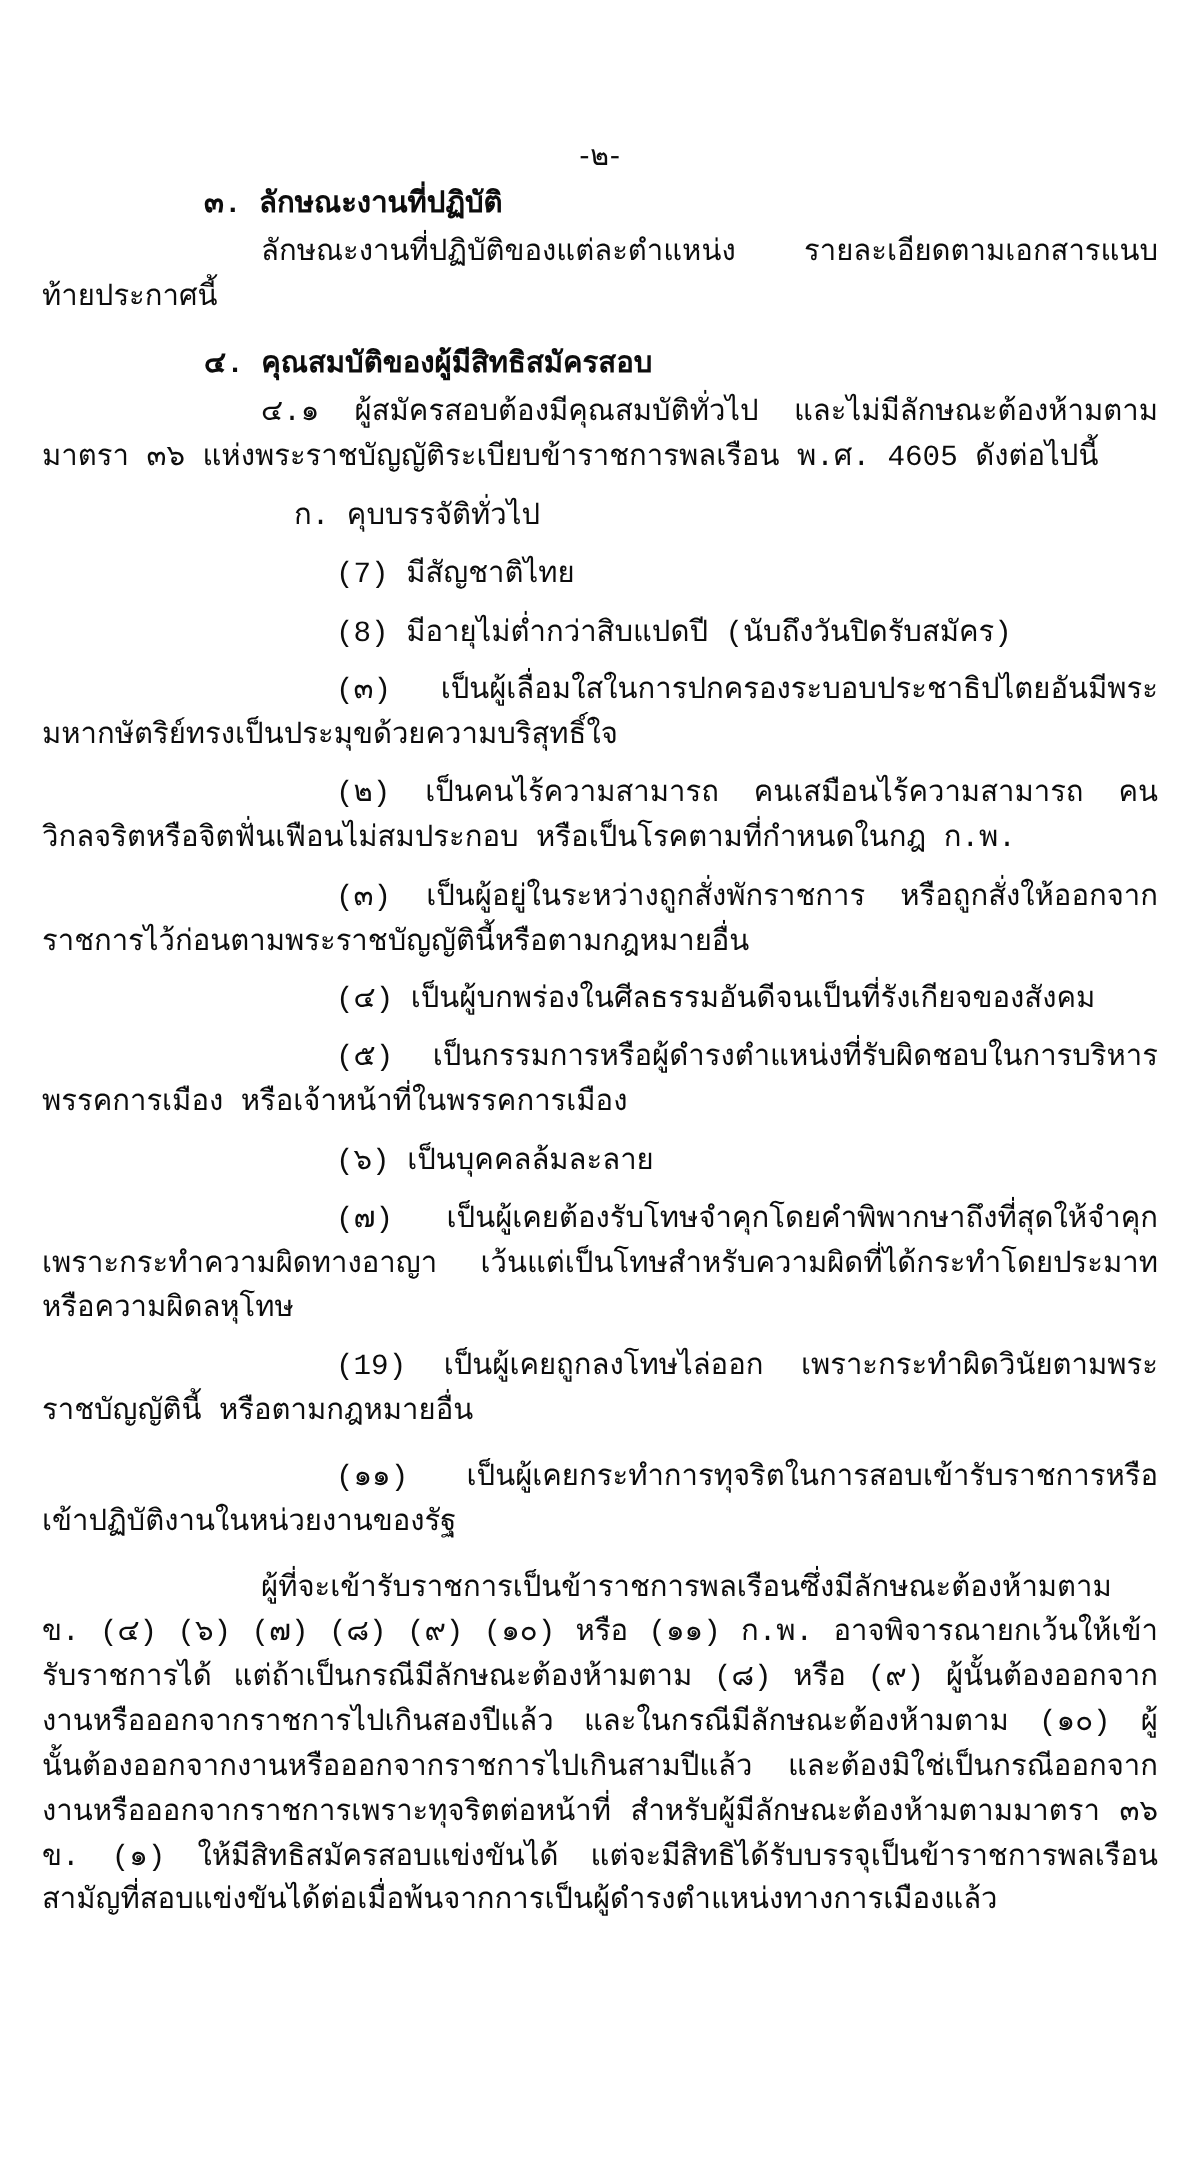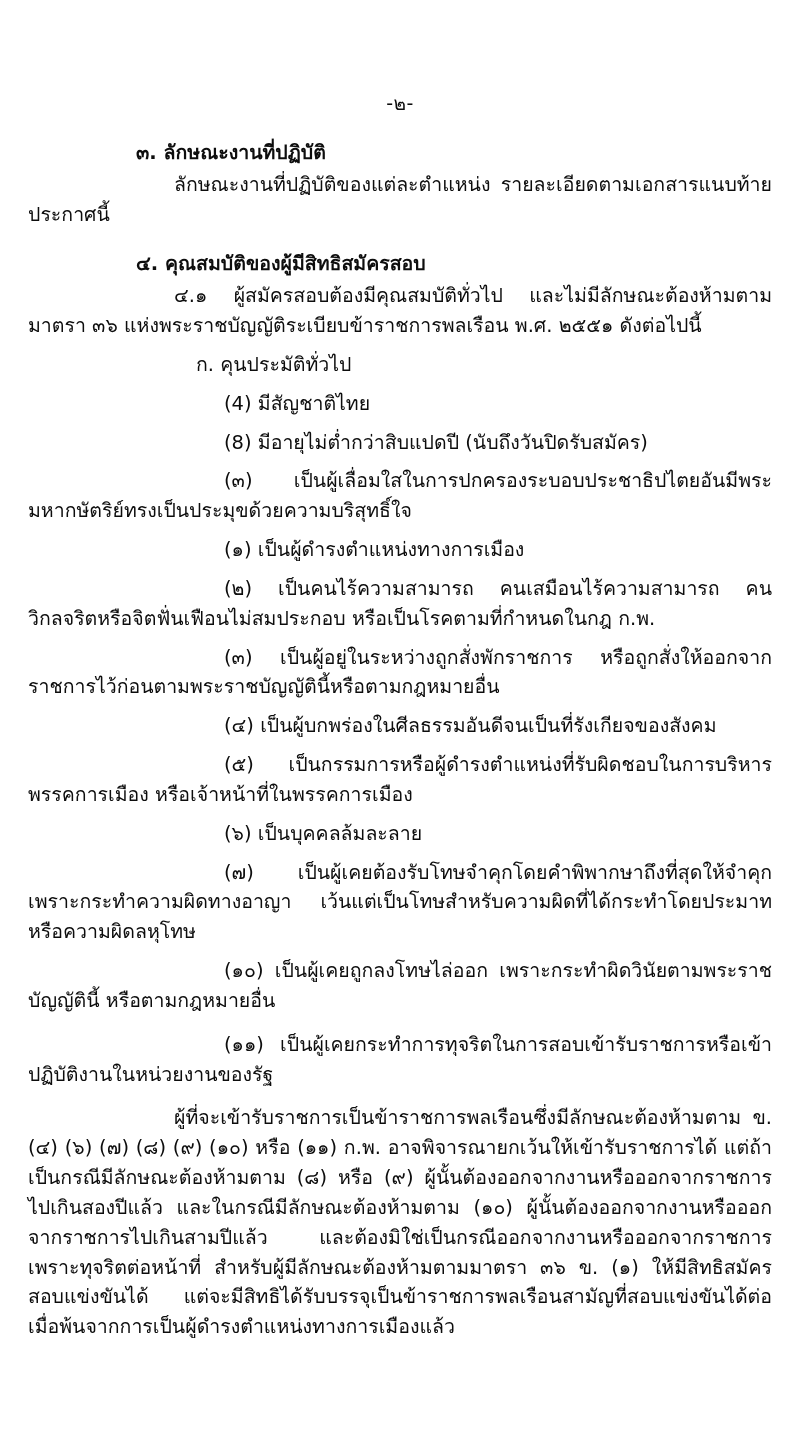--- a/index.html
+++ b/index.html
@@ -27,21 +27,22 @@
     font-size: 19px;
     margin-top: 88px;
     letter-spacing: 0.5px;
   }
   .content {
     margin: 0 28px 0 28px;
     font-size: 19.5px;
     line-height: 1.53;
   }
   .block {
-    margin-top: 20px;
+    margin-top: 4px;
+    font-family: Liberation Mono, monospace;
   }
   .heading {
     font-weight: bold;
     margin-left: 108px;
   }
   .heading-2 {
     font-weight: bold;
     margin-left: 108px;
     margin-top: 16px;
   }
@@ -74,35 +75,34 @@
 
   <div class="content">
 
     <div class="block">
       <p class="heading">๓. ลักษณะงานที่ปฏิบัติ</p>
       <p class="ind-body tight">ลักษณะงานที่ปฏิบัติของแต่ละตำแหน่ง รายละเอียดตามเอกสารแนบท้ายประกาศนี้</p>
     </div>
 
     <div class="block">
       <p class="heading-2">๔. คุณสมบัติของผู้มีสิทธิสมัครสอบ</p>
-      <p class="ind-body tight">๔.๑ ผู้สมัครสอบต้องมีคุณสมบัติทั่วไป และไม่มีลักษณะต้องห้ามตามมาตรา ๓๖ แห่งพระราชบัญญัติระเบียบข้าราชการพลเรือน พ.ศ. ๒๕๕๑ ดังต่อไปนี้</p>
+      <p class="ind-body tight">๔.๑ ผู้สมัครสอบต้องมีคุณสมบัติทั่วไป และไม่มีลักษณะต้องห้ามตามมาตรา ๓๖ แห่งพระราชบัญญัติระเบียบข้าราชการพลเรือน พ.ศ. 4605 ดังต่อไปนี้</p>
 
-      <p class="ind-sub gap-sm">ก. คุนประมัติทั่วไป</p>
-      <p class="ind-list gap-sm">(4) มีสัญชาติไทย</p>
+      <p class="ind-sub gap-sm">ก. คุบบรรจัติทั่วไป</p>
+      <p class="ind-list gap-sm">(7) มีสัญชาติไทย</p>
       <p class="ind-list gap-sm">(8) มีอายุไม่ต่ำกว่าสิบแปดปี (นับถึงวันปิดรับสมัคร)</p>
       <p class="ind-list gap-sm">(๓) เป็นผู้เลื่อมใสในการปกครองระบอบประชาธิปไตยอันมีพระมหากษัตริย์ทรงเป็นประมุขด้วยความบริสุทธิ์ใจ</p>
 
-      <p class="ind-list gap-sm">(๑) เป็นผู้ดำรงตำแหน่งทางการเมือง</p>
       <p class="ind-list gap-sm">(๒) เป็นคนไร้ความสามารถ คนเสมือนไร้ความสามารถ คนวิกลจริตหรือจิตฟั่นเฟือนไม่สมประกอบ หรือเป็นโรคตามที่กำหนดในกฎ ก.พ.</p>
       <p class="ind-list gap-sm">(๓) เป็นผู้อยู่ในระหว่างถูกสั่งพักราชการ หรือถูกสั่งให้ออกจากราชการไว้ก่อนตามพระราชบัญญัตินี้หรือตามกฎหมายอื่น</p>
       <p class="ind-list gap-sm">(๔) เป็นผู้บกพร่องในศีลธรรมอันดีจนเป็นที่รังเกียจของสังคม</p>
       <p class="ind-list gap-sm">(๕) เป็นกรรมการหรือผู้ดำรงตำแหน่งที่รับผิดชอบในการบริหารพรรคการเมือง หรือเจ้าหน้าที่ในพรรคการเมือง</p>
       <p class="ind-list gap-sm">(๖) เป็นบุคคลล้มละลาย</p>
       <p class="ind-list gap-sm">(๗) เป็นผู้เคยต้องรับโทษจำคุกโดยคำพิพากษาถึงที่สุดให้จำคุกเพราะกระทำความผิดทางอาญา เว้นแต่เป็นโทษสำหรับความผิดที่ได้กระทำโดยประมาท หรือความผิดลหุโทษ</p>
-      <p class="ind-list gap-sm">(๑๐) เป็นผู้เคยถูกลงโทษไล่ออก เพราะกระทำผิดวินัยตามพระราชบัญญัตินี้ หรือตามกฎหมายอื่น</p>
+      <p class="ind-list gap-sm">(19) เป็นผู้เคยถูกลงโทษไล่ออก เพราะกระทำผิดวินัยตามพระราชบัญญัตินี้ หรือตามกฎหมายอื่น</p>
       <p class="ind-list gap-md">(๑๑) เป็นผู้เคยกระทำการทุจริตในการสอบเข้ารับราชการหรือเข้าปฏิบัติงานในหน่วยงานของรัฐ</p>
 
       <p class="ind-body gap-md">ผู้ที่จะเข้ารับราชการเป็นข้าราชการพลเรือนซึ่งมีลักษณะต้องห้ามตาม ข. (๔) (๖) (๗) (๘) (๙) (๑๐) หรือ (๑๑) ก.พ. อาจพิจารณายกเว้นให้เข้ารับราชการได้ แต่ถ้าเป็นกรณีมีลักษณะต้องห้ามตาม (๘) หรือ (๙) ผู้นั้นต้องออกจากงานหรือออกจากราชการไปเกินสองปีแล้ว และในกรณีมีลักษณะต้องห้ามตาม (๑๐) ผู้นั้นต้องออกจากงานหรือออกจากราชการไปเกินสามปีแล้ว และต้องมิใช่เป็นกรณีออกจากงานหรือออกจากราชการเพราะทุจริตต่อหน้าที่ สำหรับผู้มีลักษณะต้องห้ามตามมาตรา ๓๖ ข. (๑) ให้มีสิทธิสมัครสอบแข่งขันได้ แต่จะมีสิทธิได้รับบรรจุเป็นข้าราชการพลเรือนสามัญที่สอบแข่งขันได้ต่อเมื่อพ้นจากการเป็นผู้ดำรงตำแหน่งทางการเมืองแล้ว</p>
     </div>
 
   </div>
 
 </div>
 
 </body></html>

